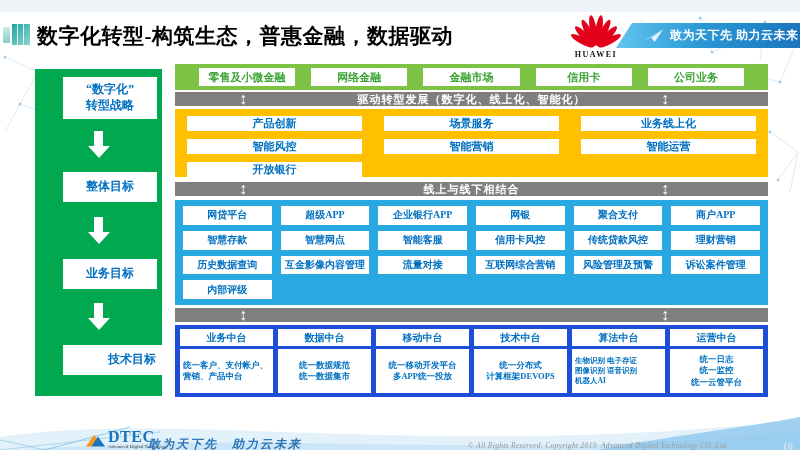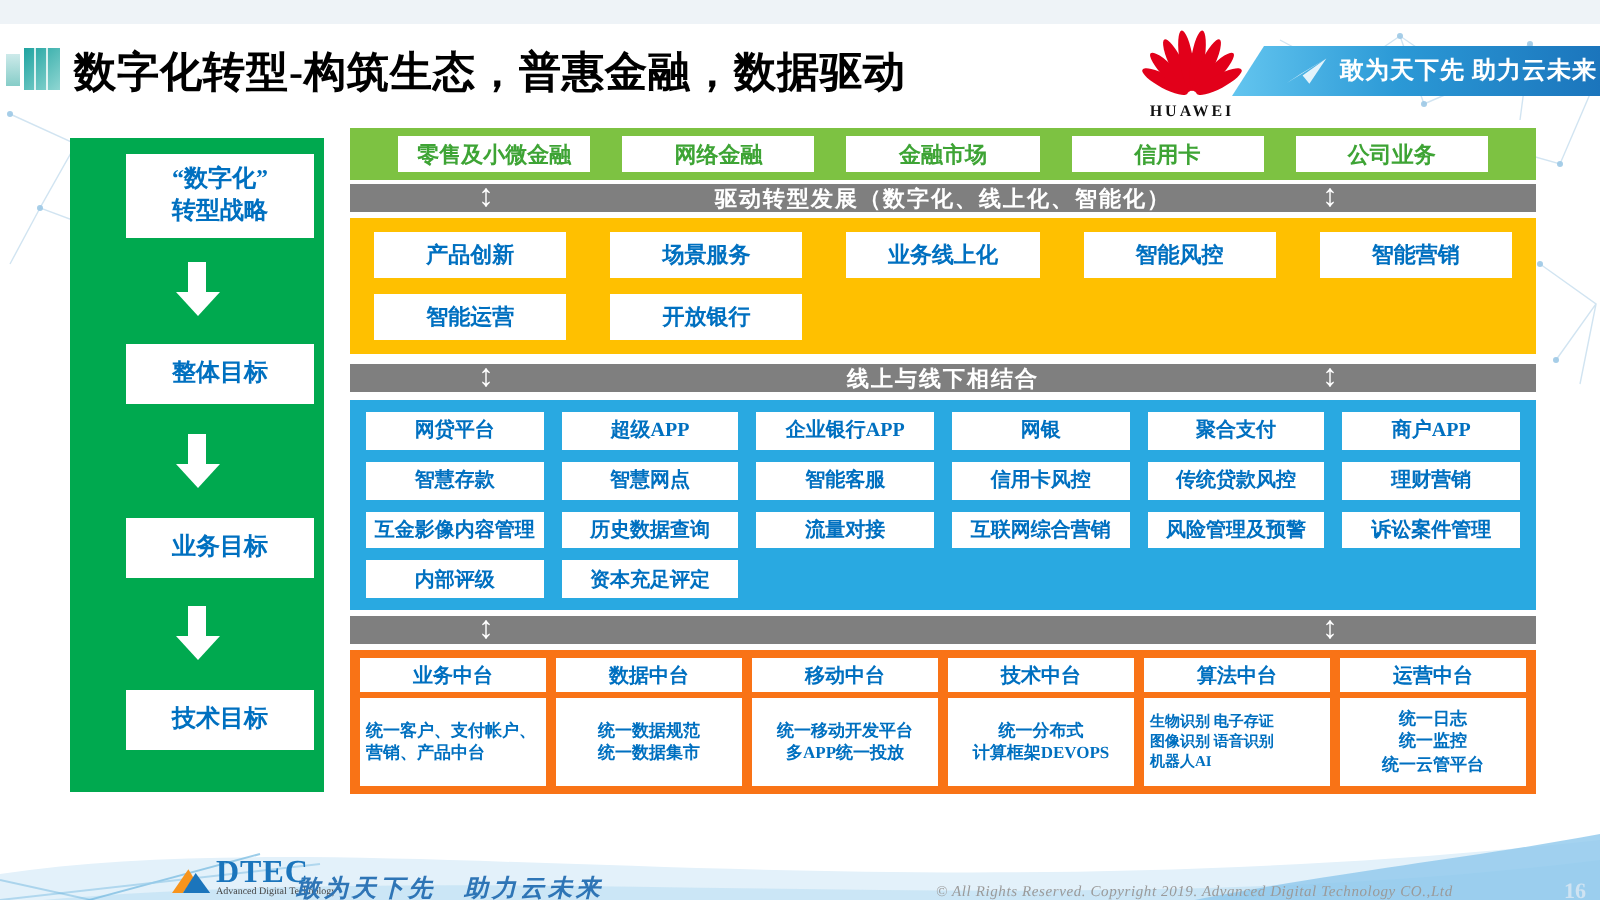--- a/index.html
+++ b/index.html
@@ -34,29 +34,29 @@
   
   .band{left:175px;width:593px;}
   .biz{top:52px;height:26px;background:#7DC242;display:flex;gap:16px;padding:4px 24px;box-sizing:border-box;}
   .biz .bx{flex:1;background:#fff;color:#3EA435;font-weight:bold;font-size:11px;
            display:flex;align-items:center;justify-content:center;}
   .gbar{height:14px;background:#7f7f7f;color:#fff;font-size:11px;font-weight:bold;
         display:flex;align-items:center;justify-content:center;letter-spacing:1px;}
   .gbar .ud{position:absolute;font-size:16px;font-weight:bold;top:50%;transform:translateY(-50%);line-height:1;}
   .ud.l{left:64px;} .ud.r{left:486px;}
   .g1{top:80px;} .g2{top:170px;} .g3{top:296px;}
-  .cap{top:97px;height:68px;background:#FFC000;display:grid;grid-template-columns:repeat(5,1fr);
+  .cap{top:97px;height:68px;background:#FFC000;display:grid;grid-template-columns:repeat(3,1fr);
        grid-auto-rows:1fr;gap:8px 22px;padding:7px 12px;box-sizing:border-box;}
   .cap .bx{background:#fff;color:#0070C0;font-weight:bold;font-size:11px;
            display:flex;align-items:center;justify-content:center;}
   .apps{top:188px;height:105px;background:#29A9E1;display:grid;grid-template-columns:repeat(6,1fr);
         grid-auto-rows:1fr;gap:6px 9px;padding:6px 8px;box-sizing:border-box;}
   .apps .bx{background:#fff;color:#0070C0;font-weight:bold;font-size:10px;
             display:flex;align-items:center;justify-content:center;white-space:nowrap;}
-  .plat{top:313px;height:72px;background:#f97316;display:grid;grid-template-columns:repeat(6,1fr);
+  .plat{top:313px;height:72px;background:#1d4ed8;display:grid;grid-template-columns:repeat(6,1fr);
         gap:5px;padding:4px 5px;box-sizing:border-box;}
   .pcol{display:flex;flex-direction:column;gap:3px;}
   .phead{background:#fff;color:#0070C0;font-weight:bold;font-size:10px;height:17px;flex:0 0 17px;
          display:flex;align-items:center;justify-content:center;}
   .pbody{background:#fff;color:#0070C0;font-weight:bold;font-size:8.5px;flex:1;line-height:1.35;
          display:flex;align-items:center;justify-content:center;text-align:center;padding:1px 3px;box-sizing:border-box;}
   .pbody.left{justify-content:flex-start;text-align:left;}
   .pbody.tiny{font-size:7.5px;}
   .preline{white-space:pre-line;}
 
@@ -144,21 +144,21 @@
     <div class="sbox" style="top:103px;height:30px;">整体目标</div>
     <div class="s-arrow" style="top:148px;">
         <div class="stem"></div>
         <div class="head"></div>
       </div>
     <div class="sbox" style="top:190px;height:30px;">业务目标</div>
     <div class="s-arrow" style="top:234px;">
         <div class="stem"></div>
         <div class="head"></div>
       </div>
-    <div class="sbox" style="top:276px;height:30px;">技术目标</div>
+    <div class="sbox" style="top:276px;height:30px;padding-left:22px;">技术目标</div>
   </div>
 
   <div class="z band biz">
     <div class="bx">零售及小微金融</div>
     <div class="bx">网络金融</div>
     <div class="bx">金融市场</div>
     <div class="bx">信用卡</div>
     <div class="bx">公司业务</div>
   </div>
 
@@ -190,28 +190,27 @@
     <div class="bx">企业银行APP</div>
     <div class="bx">网银</div>
     <div class="bx">聚合支付</div>
     <div class="bx">商户APP</div>
     <div class="bx">智慧存款</div>
     <div class="bx">智慧网点</div>
     <div class="bx">智能客服</div>
     <div class="bx">信用卡风控</div>
     <div class="bx">传统贷款风控</div>
     <div class="bx">理财营销</div>
+    <div class="bx">历史数据查询</div>
     <div class="bx">互金影像内容管理</div>
-    <div class="bx">历史数据查询</div>
     <div class="bx">流量对接</div>
     <div class="bx">互联网综合营销</div>
     <div class="bx">风险管理及预警</div>
     <div class="bx">诉讼案件管理</div>
     <div class="bx">内部评级</div>
-    <div class="bx">资本充足评定</div>
   </div>
 
   <div class="z band gbar g3">
     <span class="ud l">↕</span>
     <span class="ud r">↕</span>
   </div>
 
   <div class="z band plat">
     <div class="pcol">
       <div class="phead">业务中台</div>

